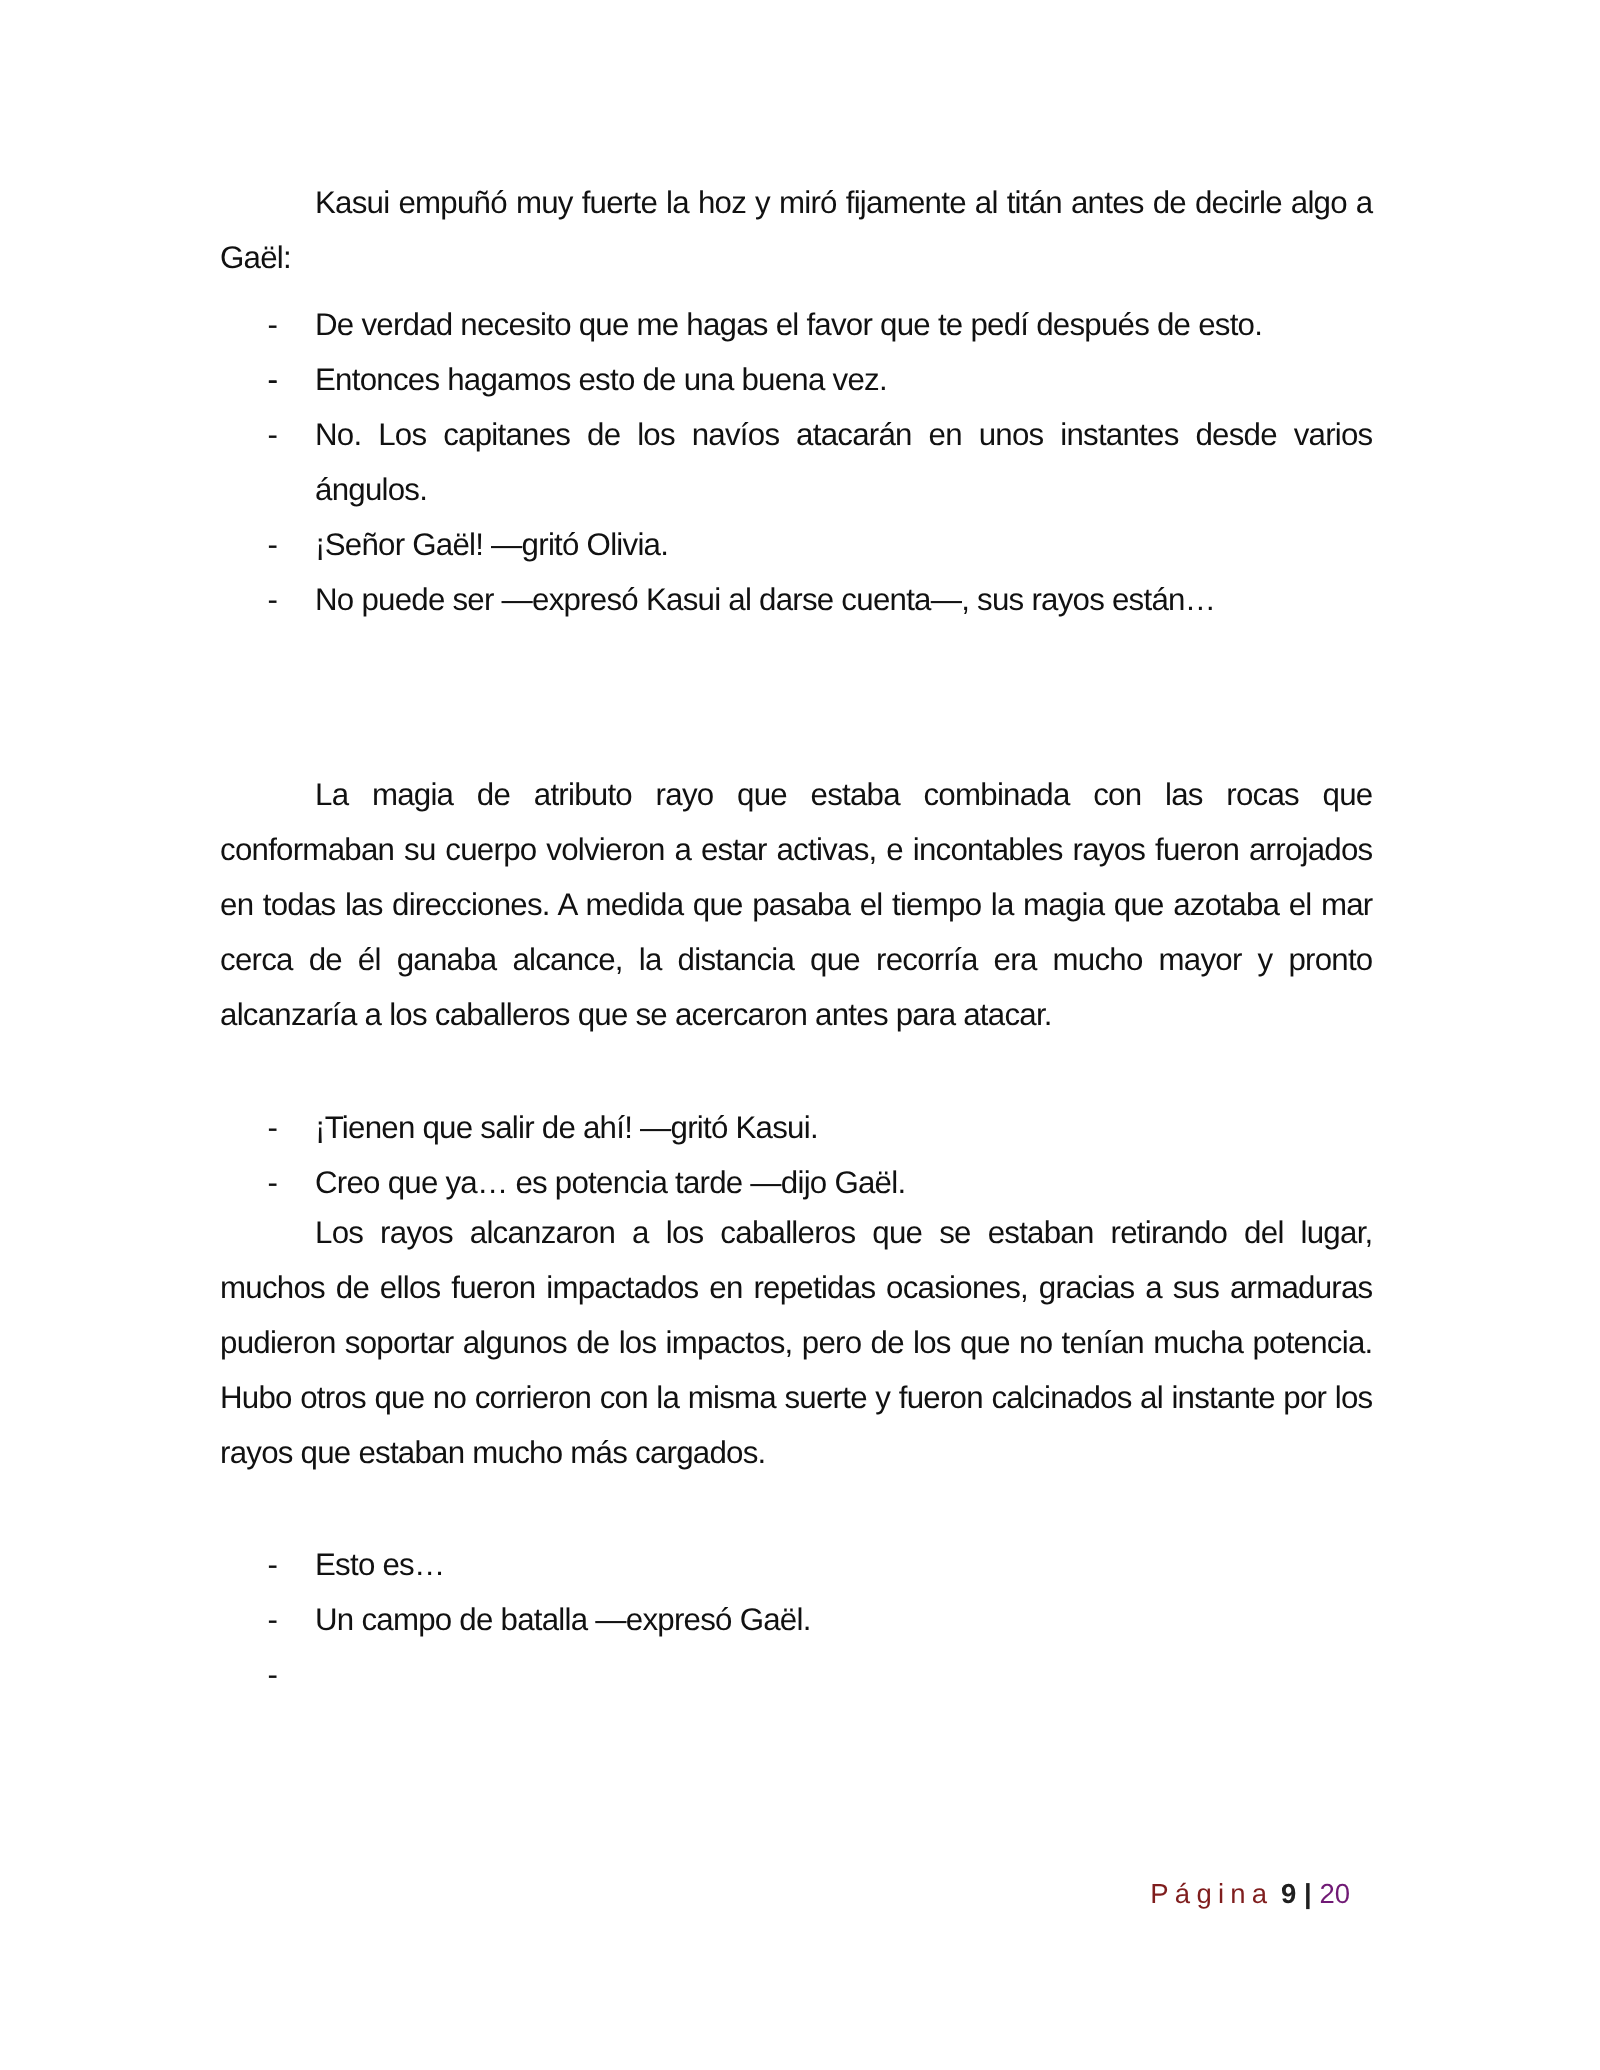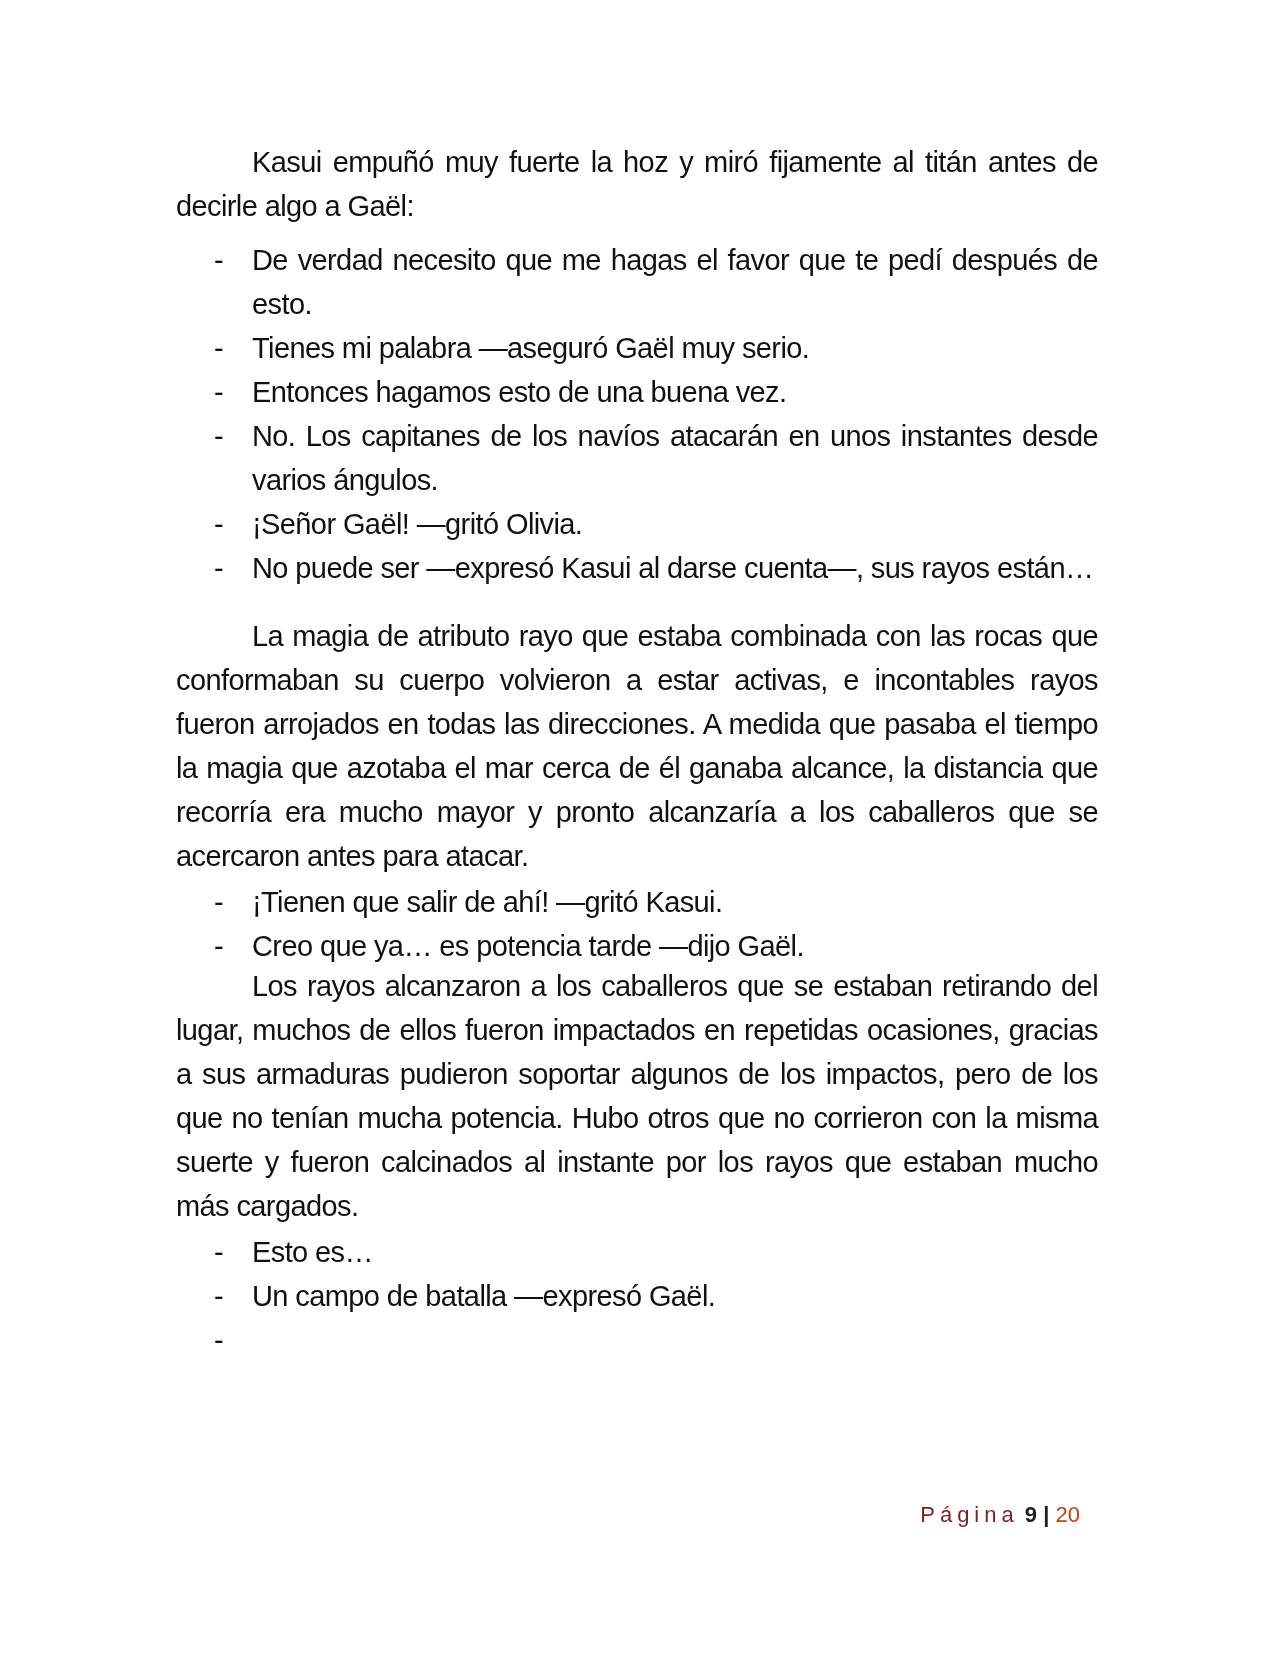--- a/index.html
+++ b/index.html
@@ -19,21 +19,21 @@
       position: absolute;
       left: 0; top: 0;
       width: 1280px;
       height: 1656px;
       background: #ffffff;
     }
     .text-block {
       position: absolute;
       left: 176px;
       width: 922px;
-      font-size: 29px;
+      font-size: 25px;
       line-height: 44px;
       letter-spacing: -0.6px;
     }
     .para {
       text-align: justify;
       text-indent: 76px;
       margin: 0;
     }
     .dialog-list {
       list-style: none;
@@ -61,41 +61,40 @@
     }
     .footer-label {
       color: #7f1d1d;
       letter-spacing: 5px;
     }
     .footer-num {
       color: #1f1f1f;
       font-weight: bold;
     }
     .footer-total {
-      color: #c2410c;
+      color: #701a75;
     }
   </style>
 </head>
 <body>
 
 <div class="page">
 
   <div class="text-block" style="top:140px;">
     <p class="para">Kasui empuñó muy fuerte la hoz y miró fijamente al titán antes de decirle algo a Gaël:</p>
   </div>
 
   <div class="text-block" style="top:238px;">
     <ul class="dialog-list">
       <li class="dialog-item">
         <span class="dialog-dash">-</span>
         <span>De verdad necesito que me hagas el favor que te pedí después de esto.</span>
       </li>
       <li class="dialog-item">
         <span class="dialog-dash">-</span>
-        <span>Tienes mi palabra —aseguró Gaël muy serio.</span>
       </li>
       <li class="dialog-item">
         <span class="dialog-dash">-</span>
         <span>Entonces hagamos esto de una buena vez.</span>
       </li>
       <li class="dialog-item">
         <span class="dialog-dash">-</span>
         <span>No. Los capitanes de los navíos atacarán en unos instantes desde varios ángulos.</span>
       </li>
       <li class="dialog-item">

